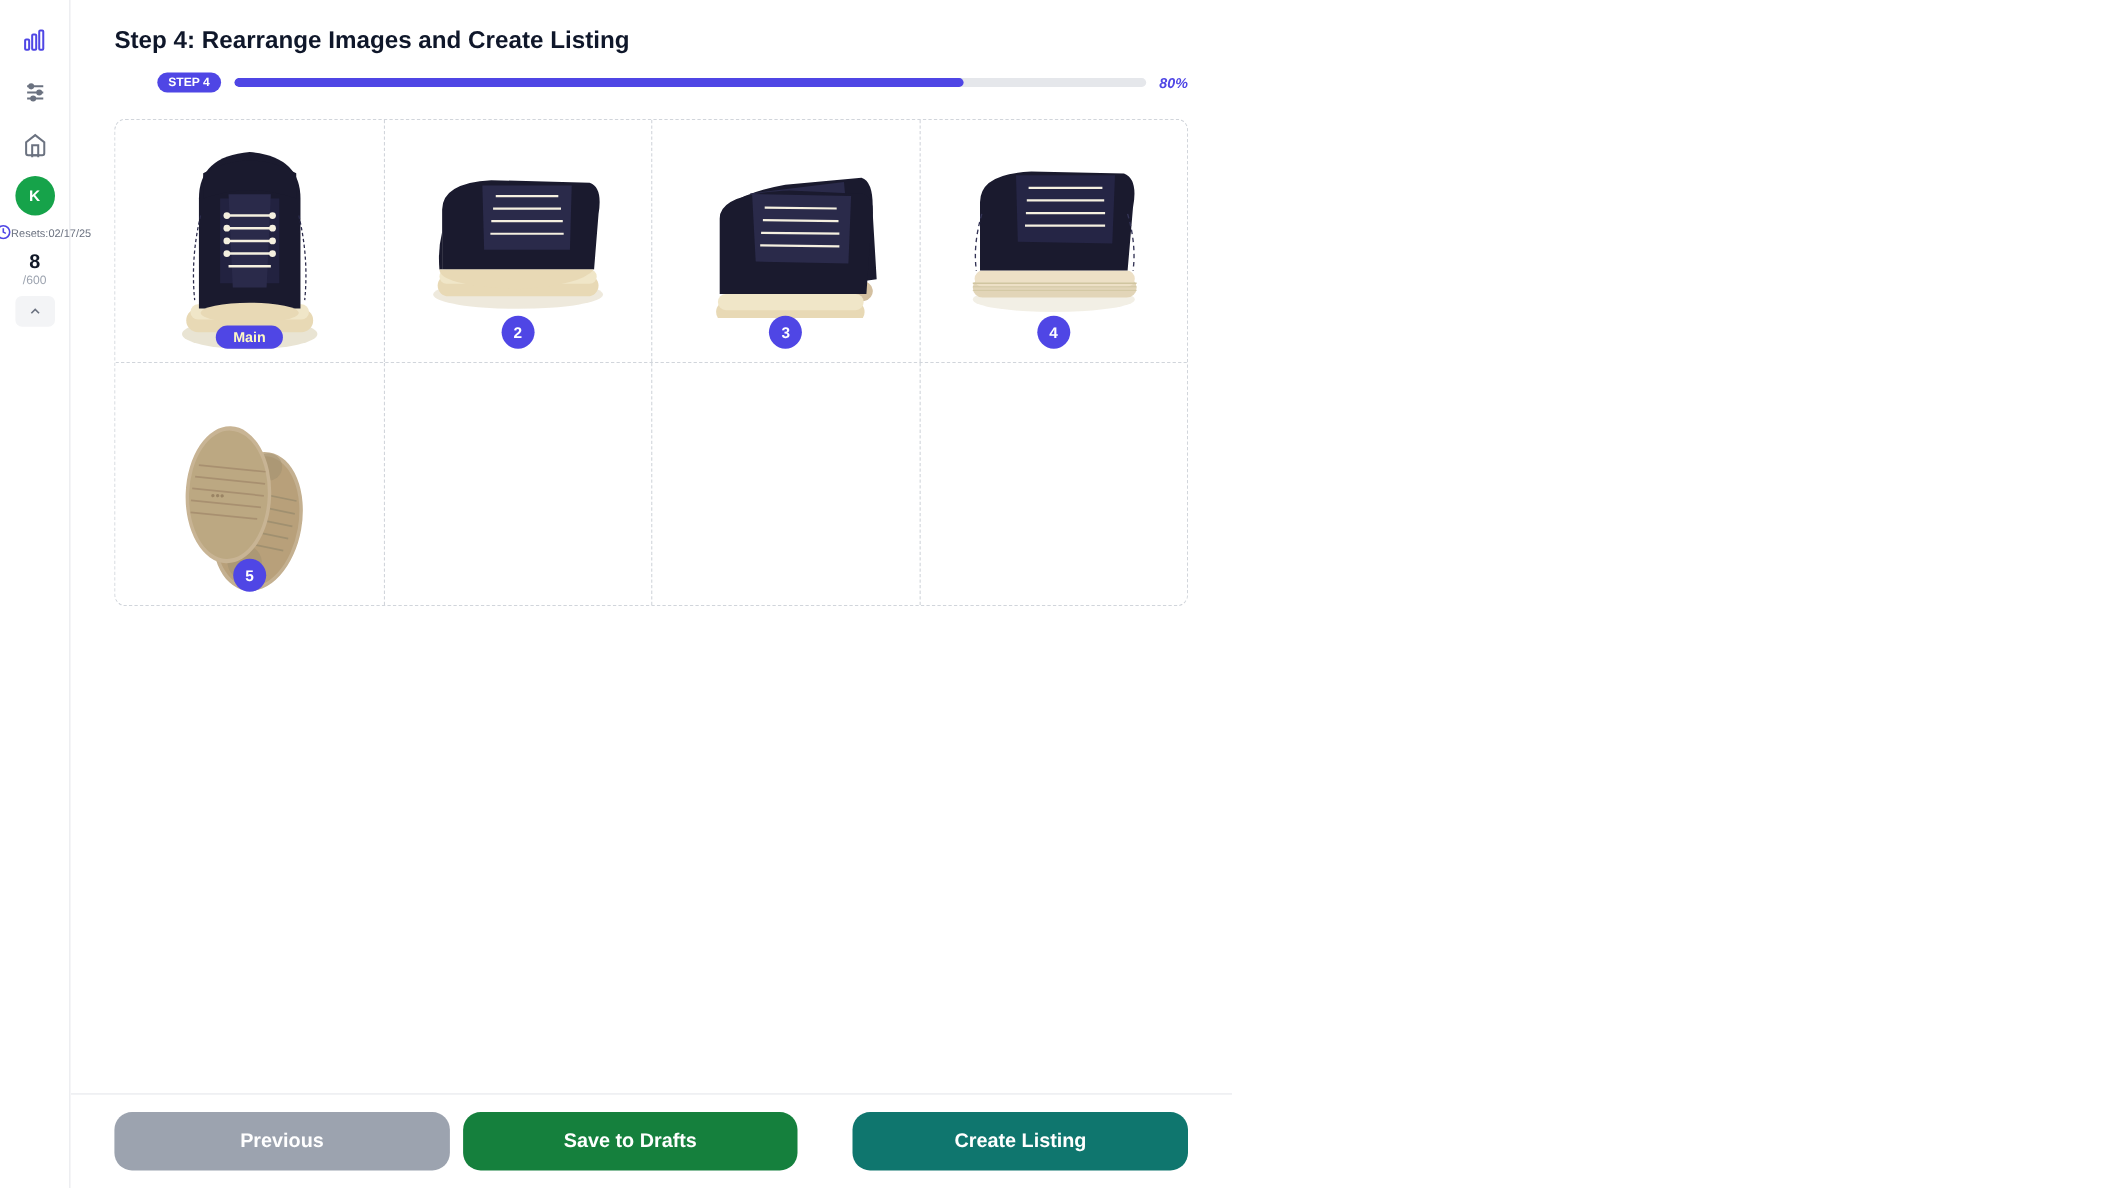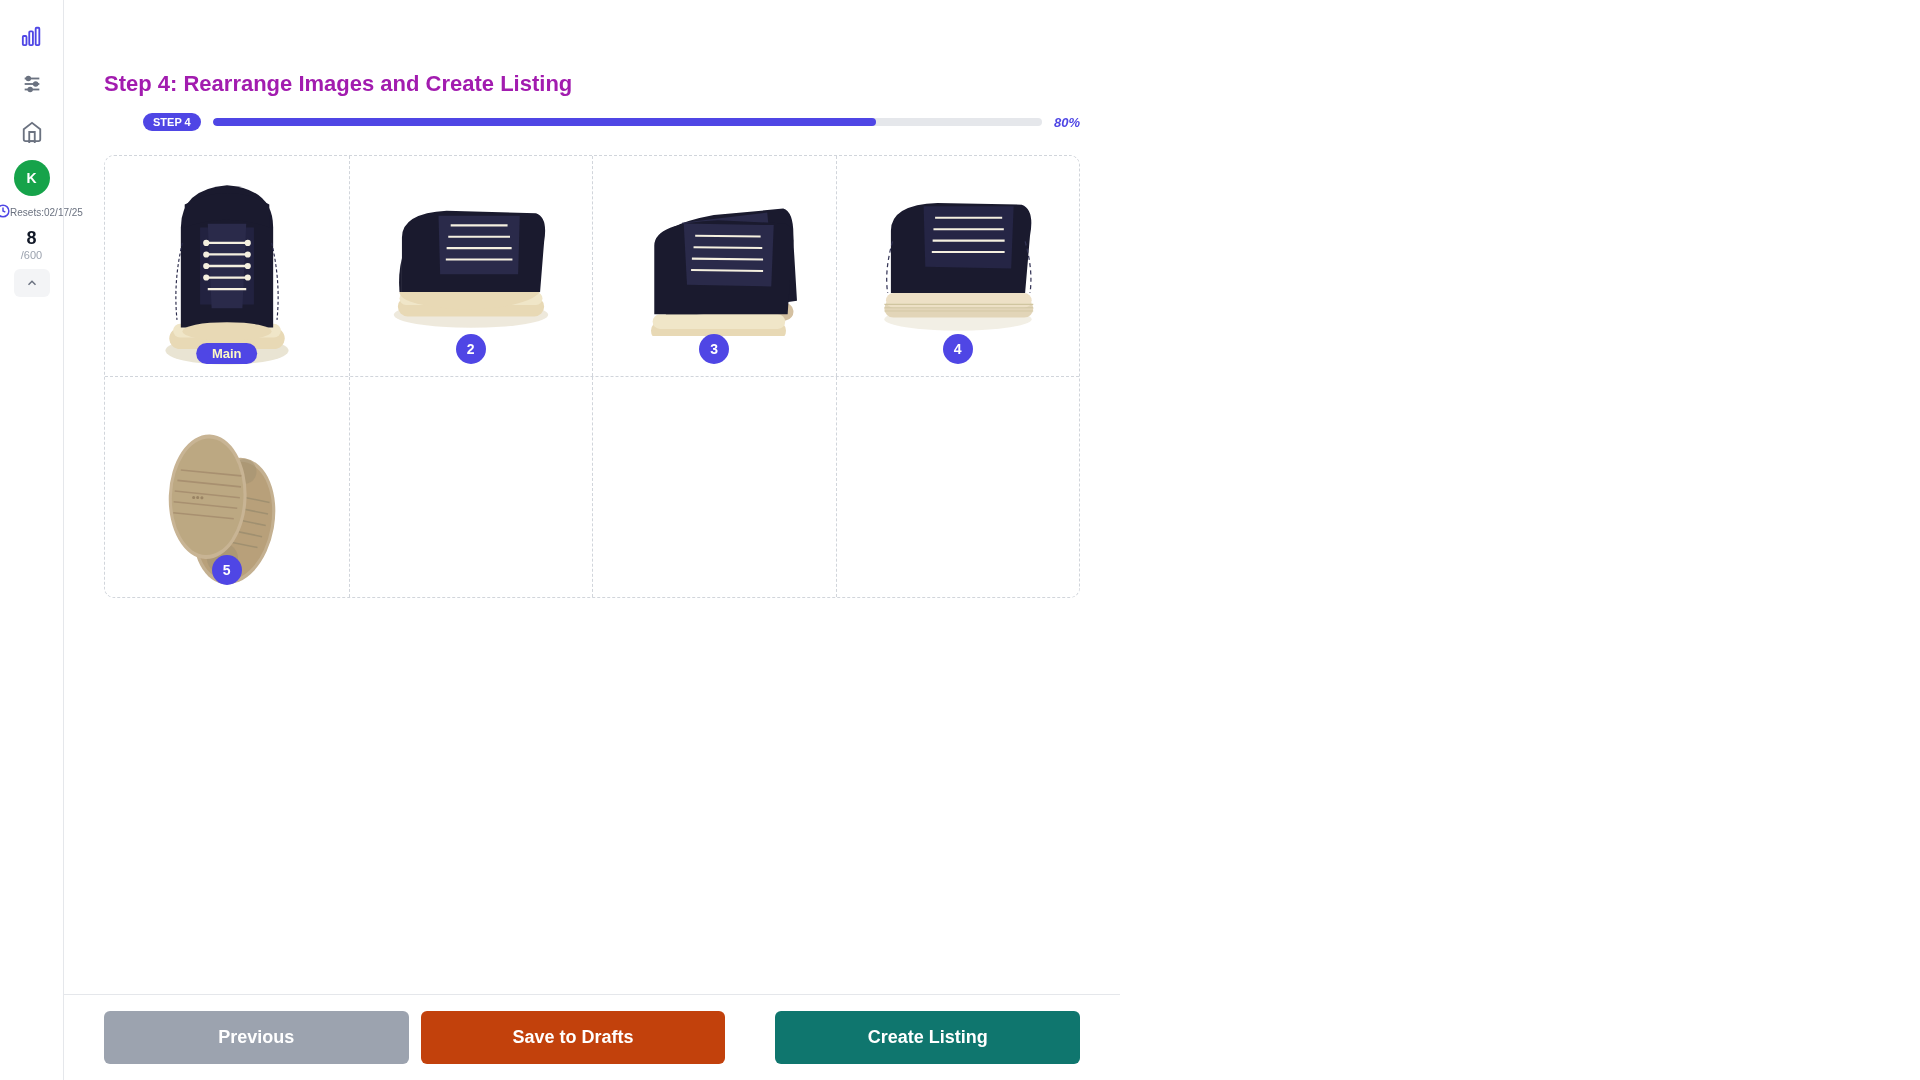--- a/index.html
+++ b/index.html
@@ -97,23 +97,22 @@
       padding: 24px 40px 120px 40px;
       flex: 1;
       max-width: 1056px;
       position: relative;
     }
 
     
     .page-title {
       font-size: 22px;
       font-weight: 700;
-      color: #a21caf;
+      color: #0f172a;
       margin-bottom: 16px;
-      margin-top: 47px;
     }
 
     
     .progress-container {
       display: flex;
       align-items: center;
       gap: 12px;
       margin-bottom: 24px;
       padding-left: 39px;
     }
@@ -209,33 +208,33 @@
       width: calc(1056px);
       background: #fff;
       padding: 16px 40px;
       display: flex;
       gap: 12px;
       border-top: 1px solid #e5e7eb;
     }
     .btn {
       flex: 1;
       padding: 16px;
-      border-radius: 6px;
+      border-radius: 16px;
       font-size: 18px;
       font-weight: 600;
       border: none;
       cursor: pointer;
       text-align: center;
     }
     .btn-prev {
       background: #9ca3af;
       color: #fff;
     }
     .btn-draft {
-      background: #c2410c;
+      background: #15803d;
       color: #fff;
     }
     .btn-create {
       background: #0f766e;
       color: #fff;
       margin-left: 38px;
     }
   </style>
 </head>
 <body>

